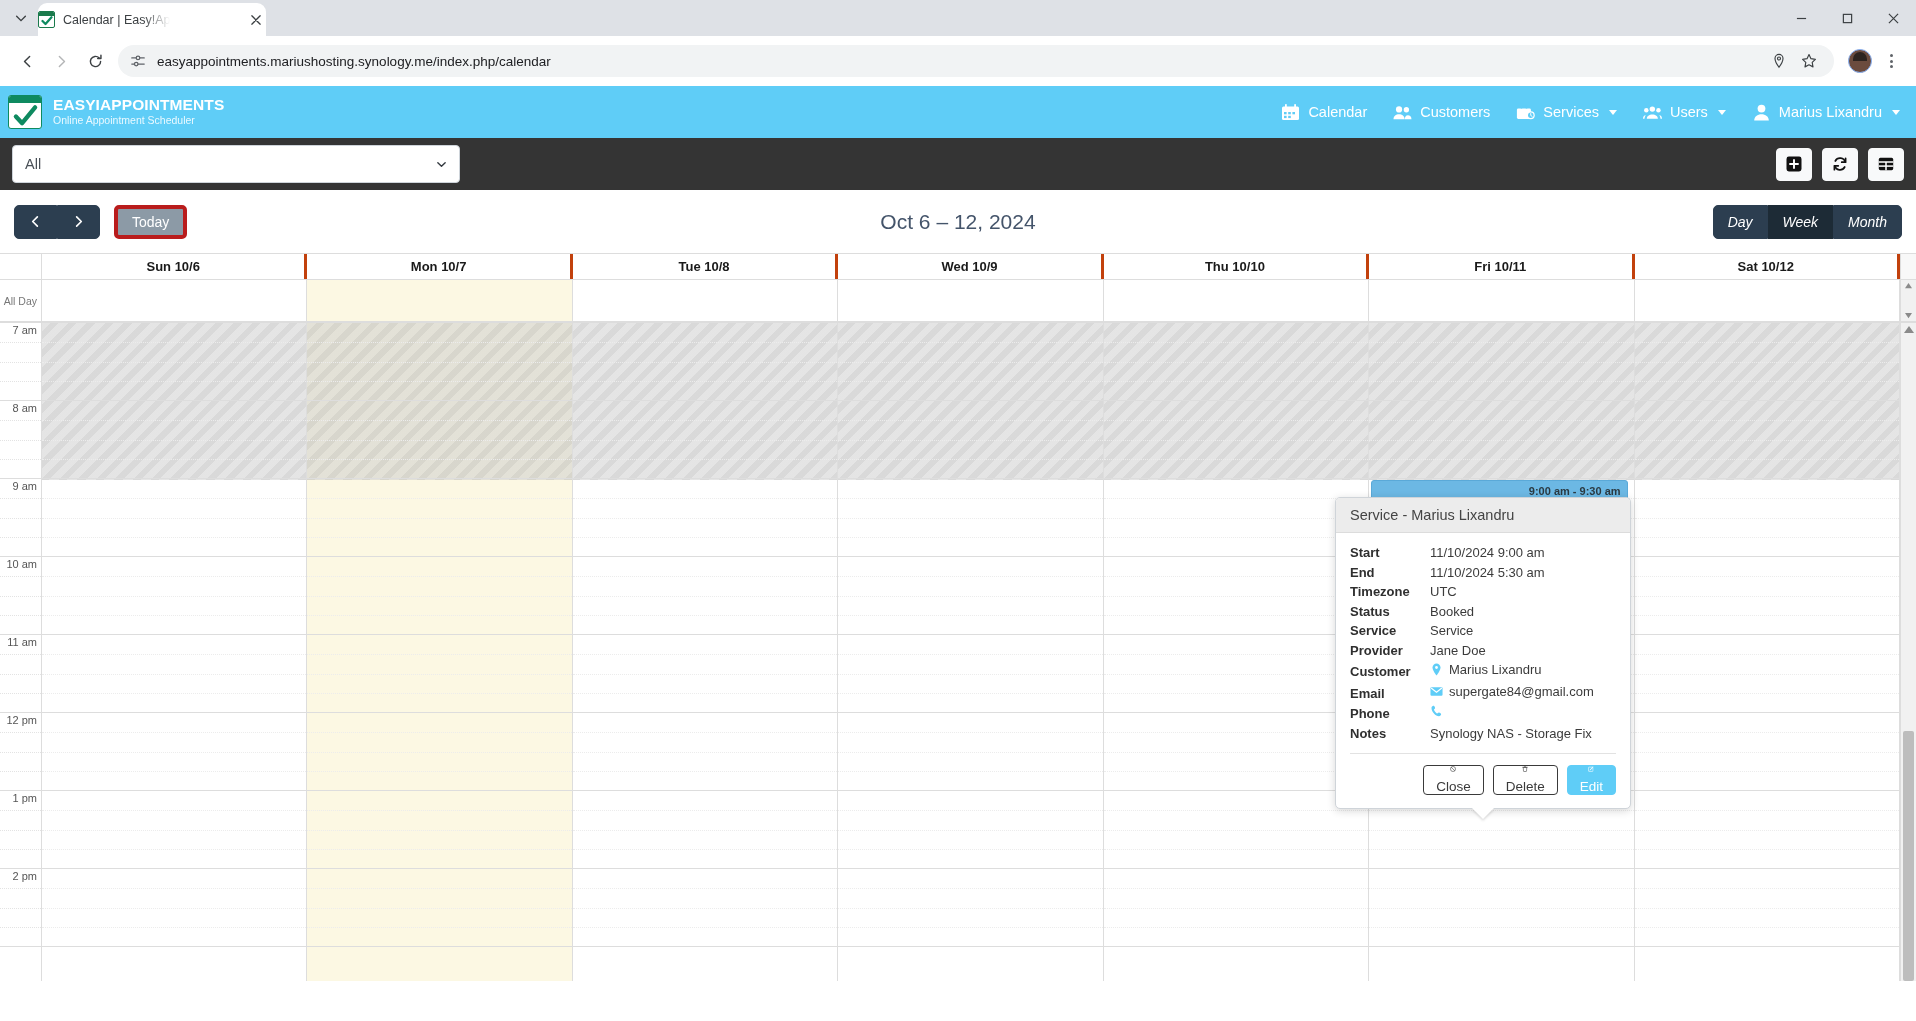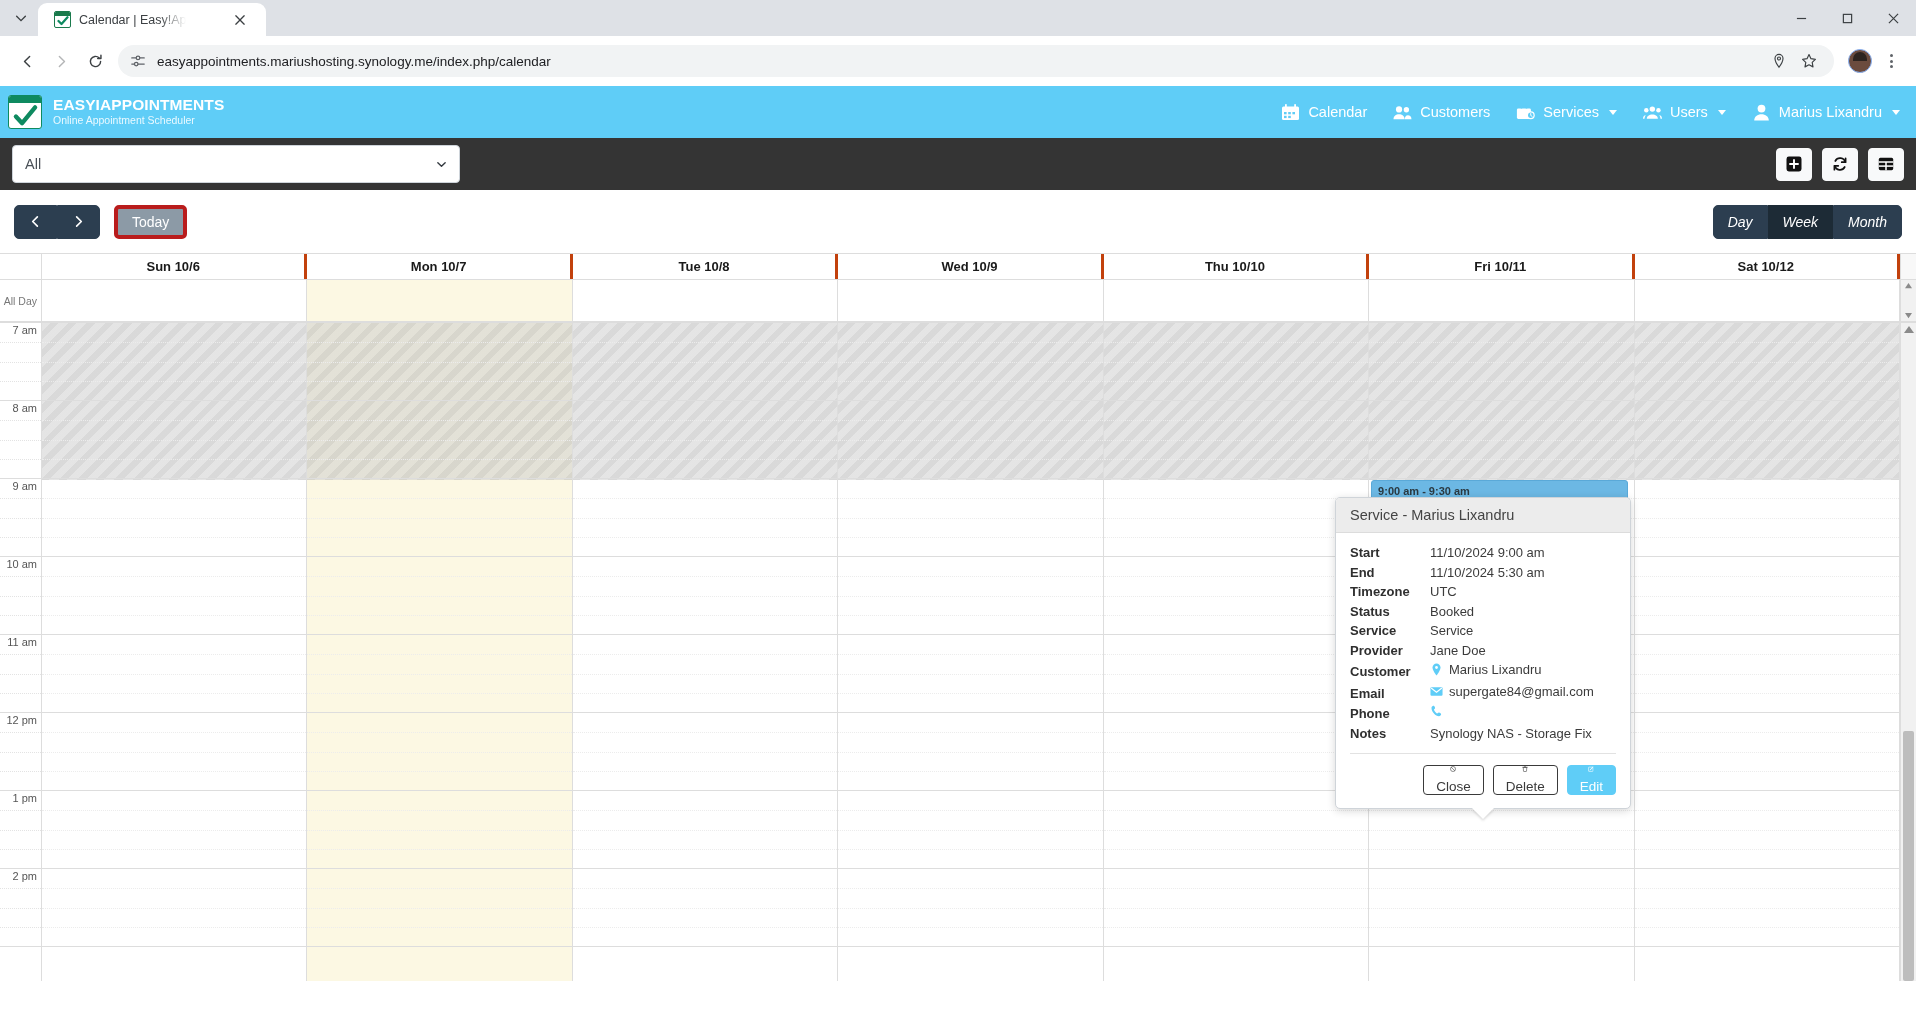--- a/index.html
+++ b/index.html
@@ -27,21 +27,21 @@
     border-radius: 6px;
   }
   .tabstrip-chevron svg { width: 14px; height: 14px; }
   .tab {
     height: 33px;
     min-width: 228px;
     background: #ffffff;
     border-radius: 9px 9px 0 0;
     display: flex;
     align-items: center;
-    padding: 0 16px;
+    padding: 0 0;
     gap: 8px;
     position: relative;
   }
   .tab-favicon {
     width: 17px; height: 17px;
     flex: 0 0 17px;
     border: 1.5px solid #1a7a4c;
     background: #fff;
     border-radius: 2px;
     display: flex; align-items: center; justify-content: center;
@@ -395,20 +395,21 @@
   }
   .slot-hour .q { position: absolute; left: 0; right: 0; border-bottom: 1px dotted #e3e3e3; }
   .slot-hour .q1 { top: 19px; }
   .slot-hour .q2 { top: 39px; }
   .slot-hour .q3 { top: 58px; }
 
   .days-area {
     flex: 1;
     display: flex;
     position: relative;
+    text-align: right;
   }
   .day-col {
     flex: 1;
     border-right: 1px solid #ddd;
     position: relative;
   }
   .day-col.today { background: #fcf8e3; }
   .hour-cell {
     height: 78px;
     border-bottom: 1px solid #ddd;
@@ -753,20 +754,21 @@
           <path d="M9 2L4 7l5 5" stroke="#fff" stroke-width="1.8" fill="none" stroke-linecap="round" stroke-linejoin="round"></path>
         </svg>
     </span>
     <span class="btn-dark">
       <svg viewBox="0 0 14 14">
           <path d="M5 2l5 5-5 5" stroke="#fff" stroke-width="1.8" fill="none" stroke-linecap="round" stroke-linejoin="round"></path>
         </svg>
     </span>
   </div>
   <span class="btn-today">Today</span>
+  <div class="cal-title">Oct 6 – 12, 2024</div>
   <div class="view-group">
     <span class="view-btn">Day</span>
     <span class="view-btn active">Week</span>
     <span class="view-btn">Month</span>
   </div>
 </div>
 
 <div class="cal-wrap">
 
   <div class="cal-headrow">

